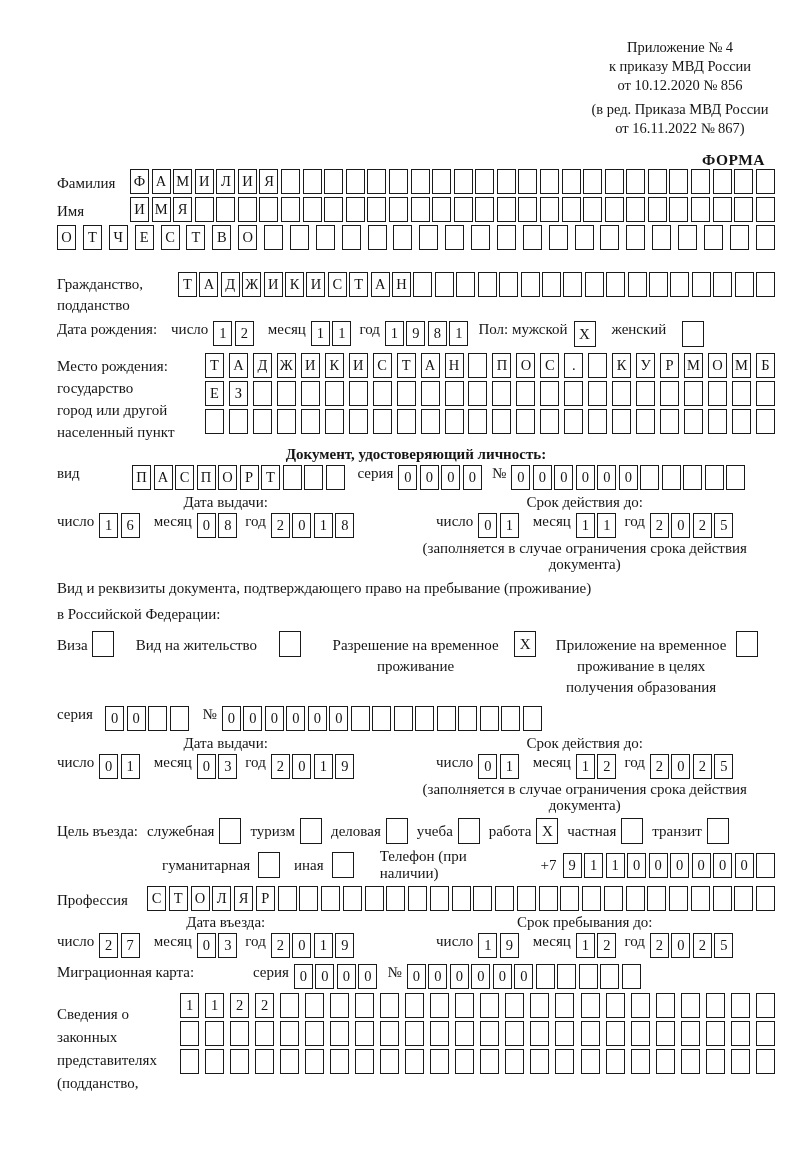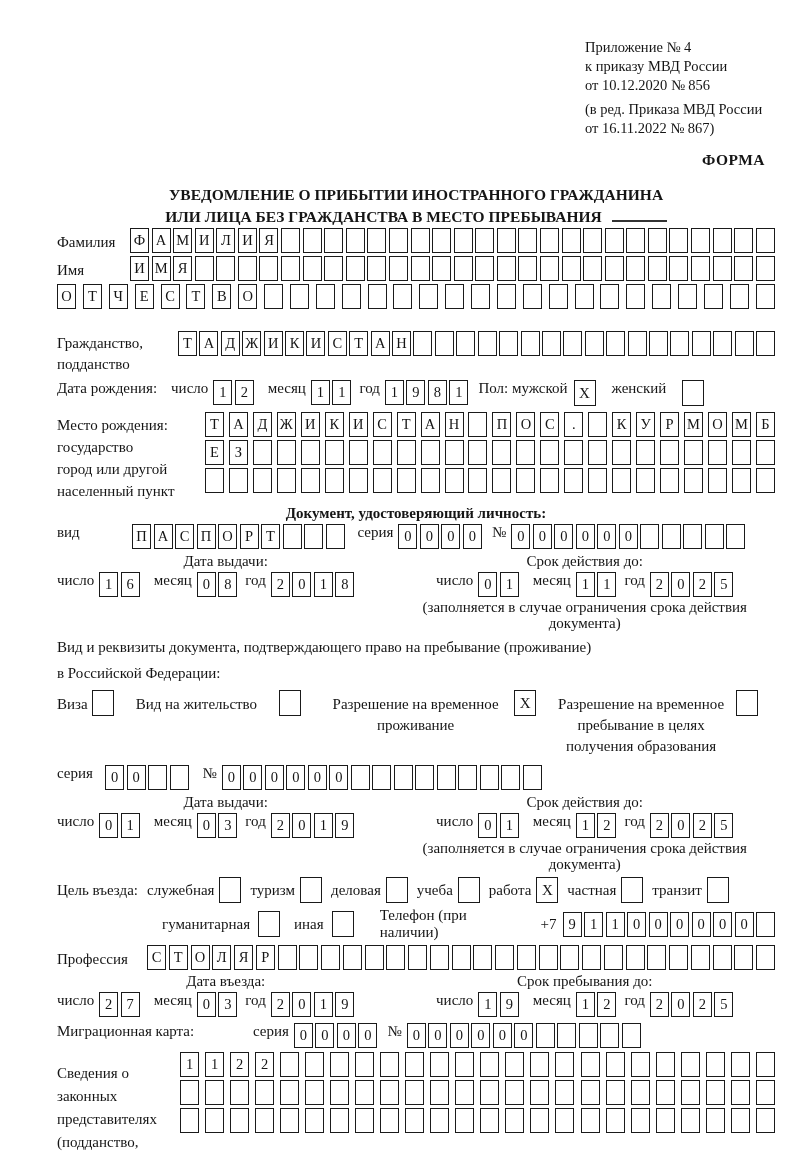--- a/index.html
+++ b/index.html
@@ -4,21 +4,21 @@
 <style>
   * { margin:0; padding:0; box-sizing:border-box; }
   html,body { background:#888; }
   .page {
     width:800px; height:1163px; background:#fff; color:#151515;
     font-family:"Liberation Serif","DejaVu Serif",serif;
     font-size:15px; position:relative; overflow:hidden;
     padding:38px 25px 0 57px; margin:0 auto;
   }
   
-  .hdr { display:flex; justify-content:flex-end; }
+  .hdr { display:flex; justify-content:flex-end;text-align:center; }
   .hdr-inner { width:190px; font-size:14.5px; line-height:19px; }
   .hdr-inner .gap { margin-top:5px; }
   .forma { text-align:right; font-weight:700; font-size:15.5px; margin-top:13px; padding-right:10px; letter-spacing:.5px; }
   
   .title { text-align:center; font-weight:700; font-size:15.5px; line-height:22px; margin-top:15px; }
   .blank-line { display:inline-block; width:55px; border-bottom:2px solid #333; margin-left:10px; height:14px; }
   .sec-head { text-align:center; font-weight:700; font-size:15px; margin-top:17px; margin-bottom:15px; }
   
   .frow { display:flex; align-items:flex-start; margin-bottom:3px; }
   .flabel { flex:0 0 auto; padding-top:4px; line-height:20px; }
@@ -68,24 +68,20 @@
     <div class="hdr-inner">
       <div>Приложение № 4</div>
       <div>к приказу МВД России</div>
       <div>от 10.12.2020 № 856</div>
       <div class="gap">(в ред. Приказа МВД России</div>
       <div>от 16.11.2022 № 867)</div>
     </div>
   </div>
   <div class="forma">ФОРМА</div>
 
-  <div class="title">
-    <div>УВЕДОМЛЕНИЕ О ПРИБЫТИИ ИНОСТРАННОГО ГРАЖДАНИНА</div>
-    <div><span>ИЛИ ЛИЦА БЕЗ ГРАЖДАНСТВА В МЕСТО ПРЕБЫВАНИЯ</span><span class="blank-line"></span></div>
-  </div>
 
 
   <div class="frow">
     <span class="flabel" style="width:73px">Фамилия</span>
     <span class="cells justify">
         <span class="cell">Ф</span>
         <span class="cell">А</span>
         <span class="cell">М</span>
         <span class="cell">И</span>
         <span class="cell">Л</span>
@@ -426,21 +422,21 @@
   <div class="para" style="margin-top:3px">Вид и реквизиты документа, подтверждающего право на пребывание (проживание)</div>
   <div class="para">в Российской Федерации:</div>
 
   <div class="optrow">
     <span class="optlbl">Виза</span>
     <span class="cb" style="margin-left:4px"></span>
     <span class="optlbl" style="margin-left:22px">Вид на жительство</span>
     <span class="cb" style="margin-left:22px"></span>
     <span class="optlbl c" style="width:185px; margin-left:22px">Разрешение на временное проживание</span>
     <span class="cb" style="margin-left:6px">X</span>
-    <span class="optlbl c" style="width:178px; margin-left:16px">Разрешение на временное пребывание в целях получения образования</span>
+    <span class="optlbl c" style="width:178px; margin-left:16px">Приложение на временное проживание в целях получения образования</span>
     <span class="cb" style="margin-left:6px"></span>
   </div>
 
   <div class="dline" style="margin-top:8px">
     <span style="width:48px">серия</span>
     <span class="cells fixed">
         <span class="cell">0</span>
         <span class="cell">0</span>
         <span class="cell"></span>
         <span class="cell"></span>

